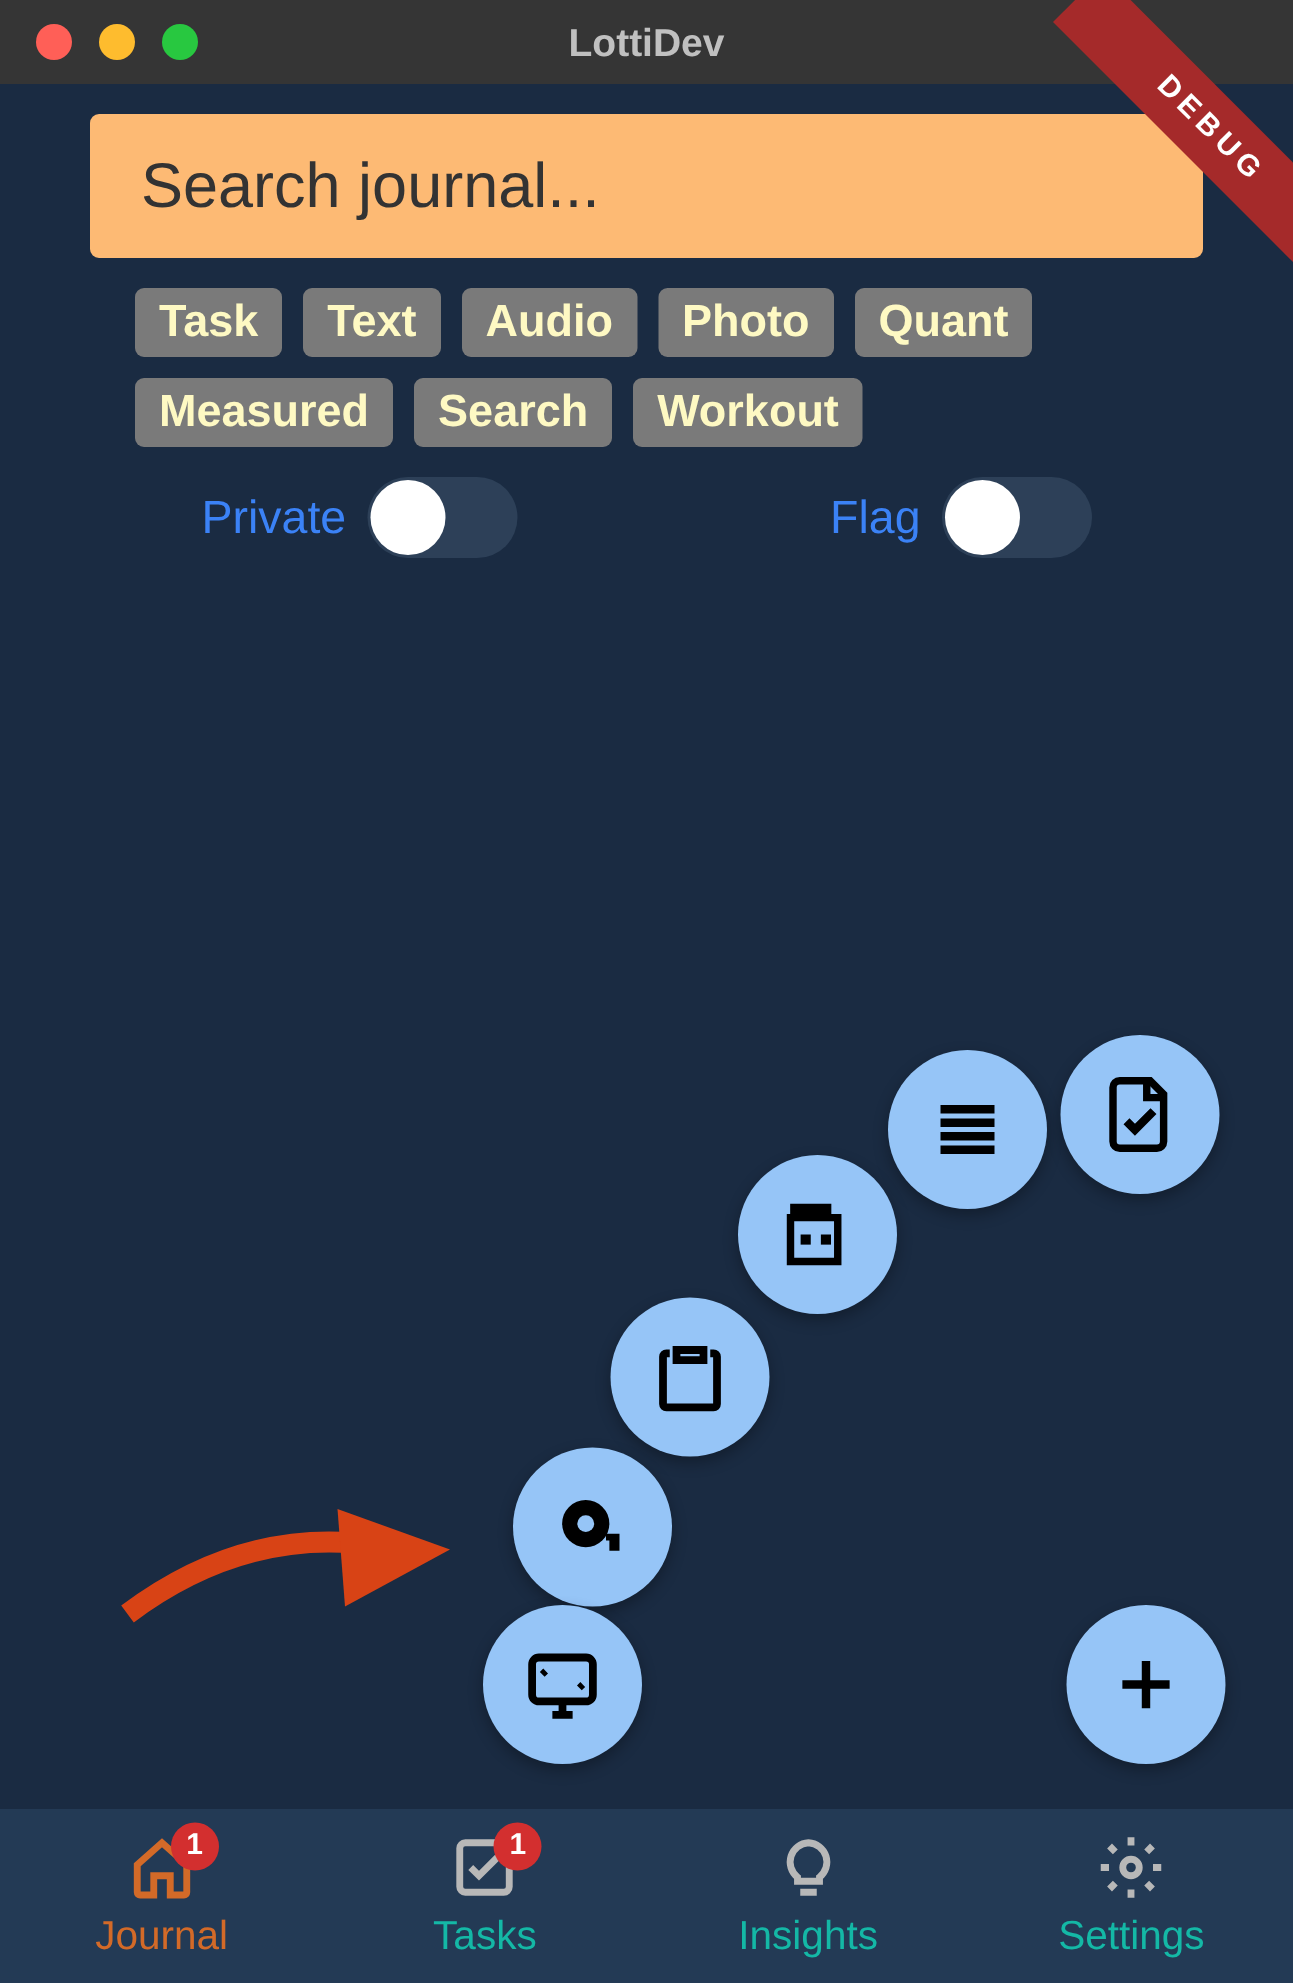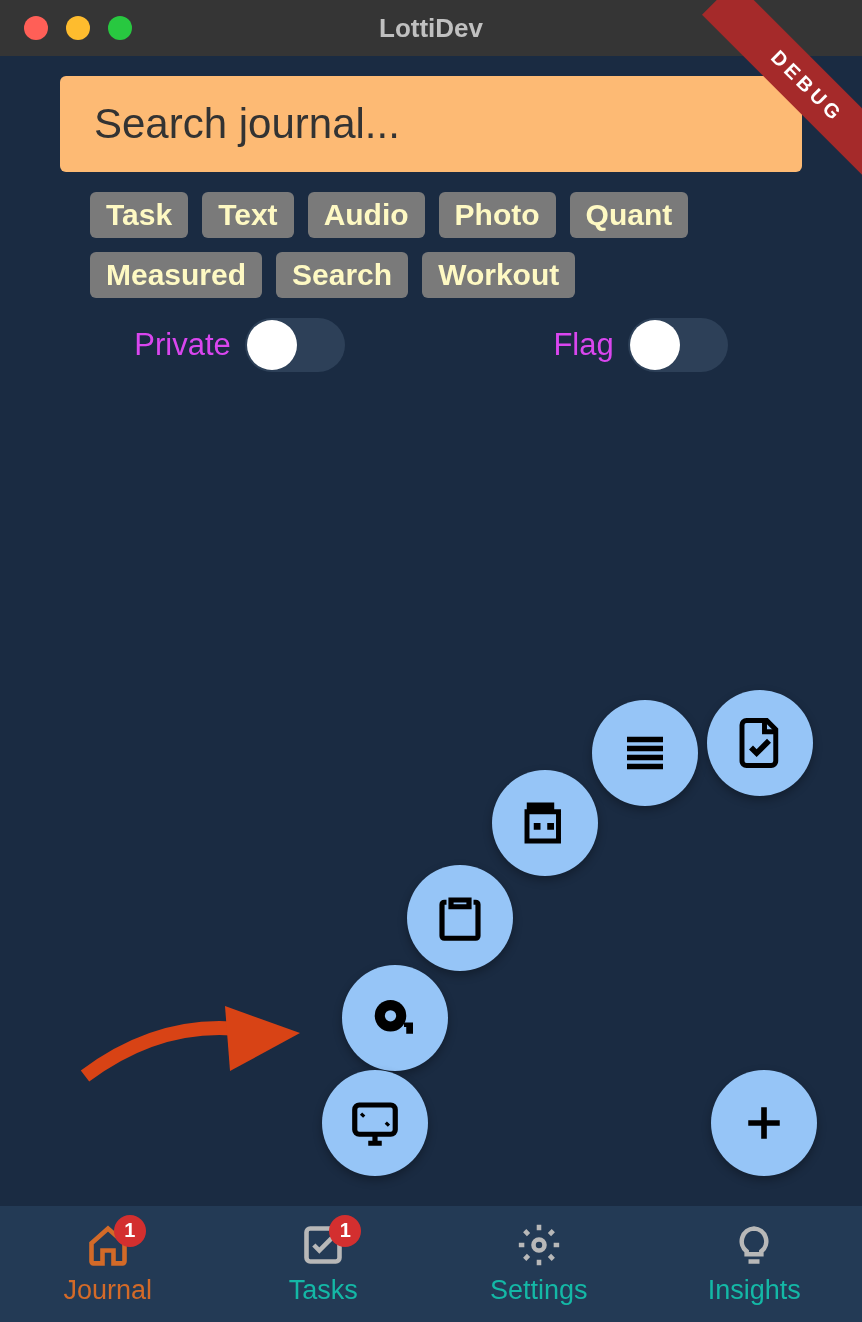--- a/index.html
+++ b/index.html
@@ -99,21 +99,21 @@
       justify-content: space-around;
       padding: 0 30px;
       align-items: center;
     }
     .toggle-group {
       display: flex;
       align-items: center;
       gap: 14px;
     }
     .toggle-label {
-      color: #d946ef;
+      color: #3b82f6;
       font-size: 31px;
     }
     .toggle-switch {
       position: relative;
       width: 100px;
       height: 54px;
       background: #2d4058;
       border-radius: 30px;
       cursor: pointer;
     }
@@ -343,27 +343,27 @@
         <rect x="3" y="3" width="18" height="18" rx="2" fill="none" stroke="#b8b8b8" stroke-width="2.5"></rect>
         <path fill="none" stroke="#b8b8b8" stroke-width="2.5" d="M7 12l3 3 7-7"></path>
       </svg>
       <div class="badge">1</div>
     </div>
     <span class="nav-label">Tasks</span>
   </div>
   <div class="nav-item nav-inactive">
     <div class="nav-icon">
       <svg viewBox="0 0 24 24" width="44" height="44">
-        <circle cx="12" cy="12" r="3" fill="none" stroke="#b8b8b8" stroke-width="2.5"></circle>
-        <path fill="none" stroke="#b8b8b8" stroke-width="2.5" d="M12 1v3M12 20v3M4.2 4.2l2.1 2.1M17.7 17.7l2.1 2.1M1 12h3M20 12h3M4.2 19.8l2.1-2.1M17.7 6.3l2.1-2.1"></path>
-      </svg>
-    </div>
-    <span class="nav-label">Settings</span>
+        <path fill="none" stroke="#b8b8b8" stroke-width="2.5" d="M9 21h6M10 17h4M12 3a7 7 0 0 0-4 12.5V17h8v-1.5A7 7 0 0 0 12 3z"></path>
+      </svg>
+    </div>
+    <span class="nav-label">Insights</span>
   </div>
   <div class="nav-item nav-inactive">
     <div class="nav-icon">
       <svg viewBox="0 0 24 24" width="44" height="44">
-        <path fill="none" stroke="#b8b8b8" stroke-width="2.5" d="M9 21h6M10 17h4M12 3a7 7 0 0 0-4 12.5V17h8v-1.5A7 7 0 0 0 12 3z"></path>
-      </svg>
-    </div>
-    <span class="nav-label">Insights</span>
+        <circle cx="12" cy="12" r="3" fill="none" stroke="#b8b8b8" stroke-width="2.5"></circle>
+        <path fill="none" stroke="#b8b8b8" stroke-width="2.5" d="M12 1v3M12 20v3M4.2 4.2l2.1 2.1M17.7 17.7l2.1 2.1M1 12h3M20 12h3M4.2 19.8l2.1-2.1M17.7 6.3l2.1-2.1"></path>
+      </svg>
+    </div>
+    <span class="nav-label">Settings</span>
   </div>
 </div>
 
 </body></html>

